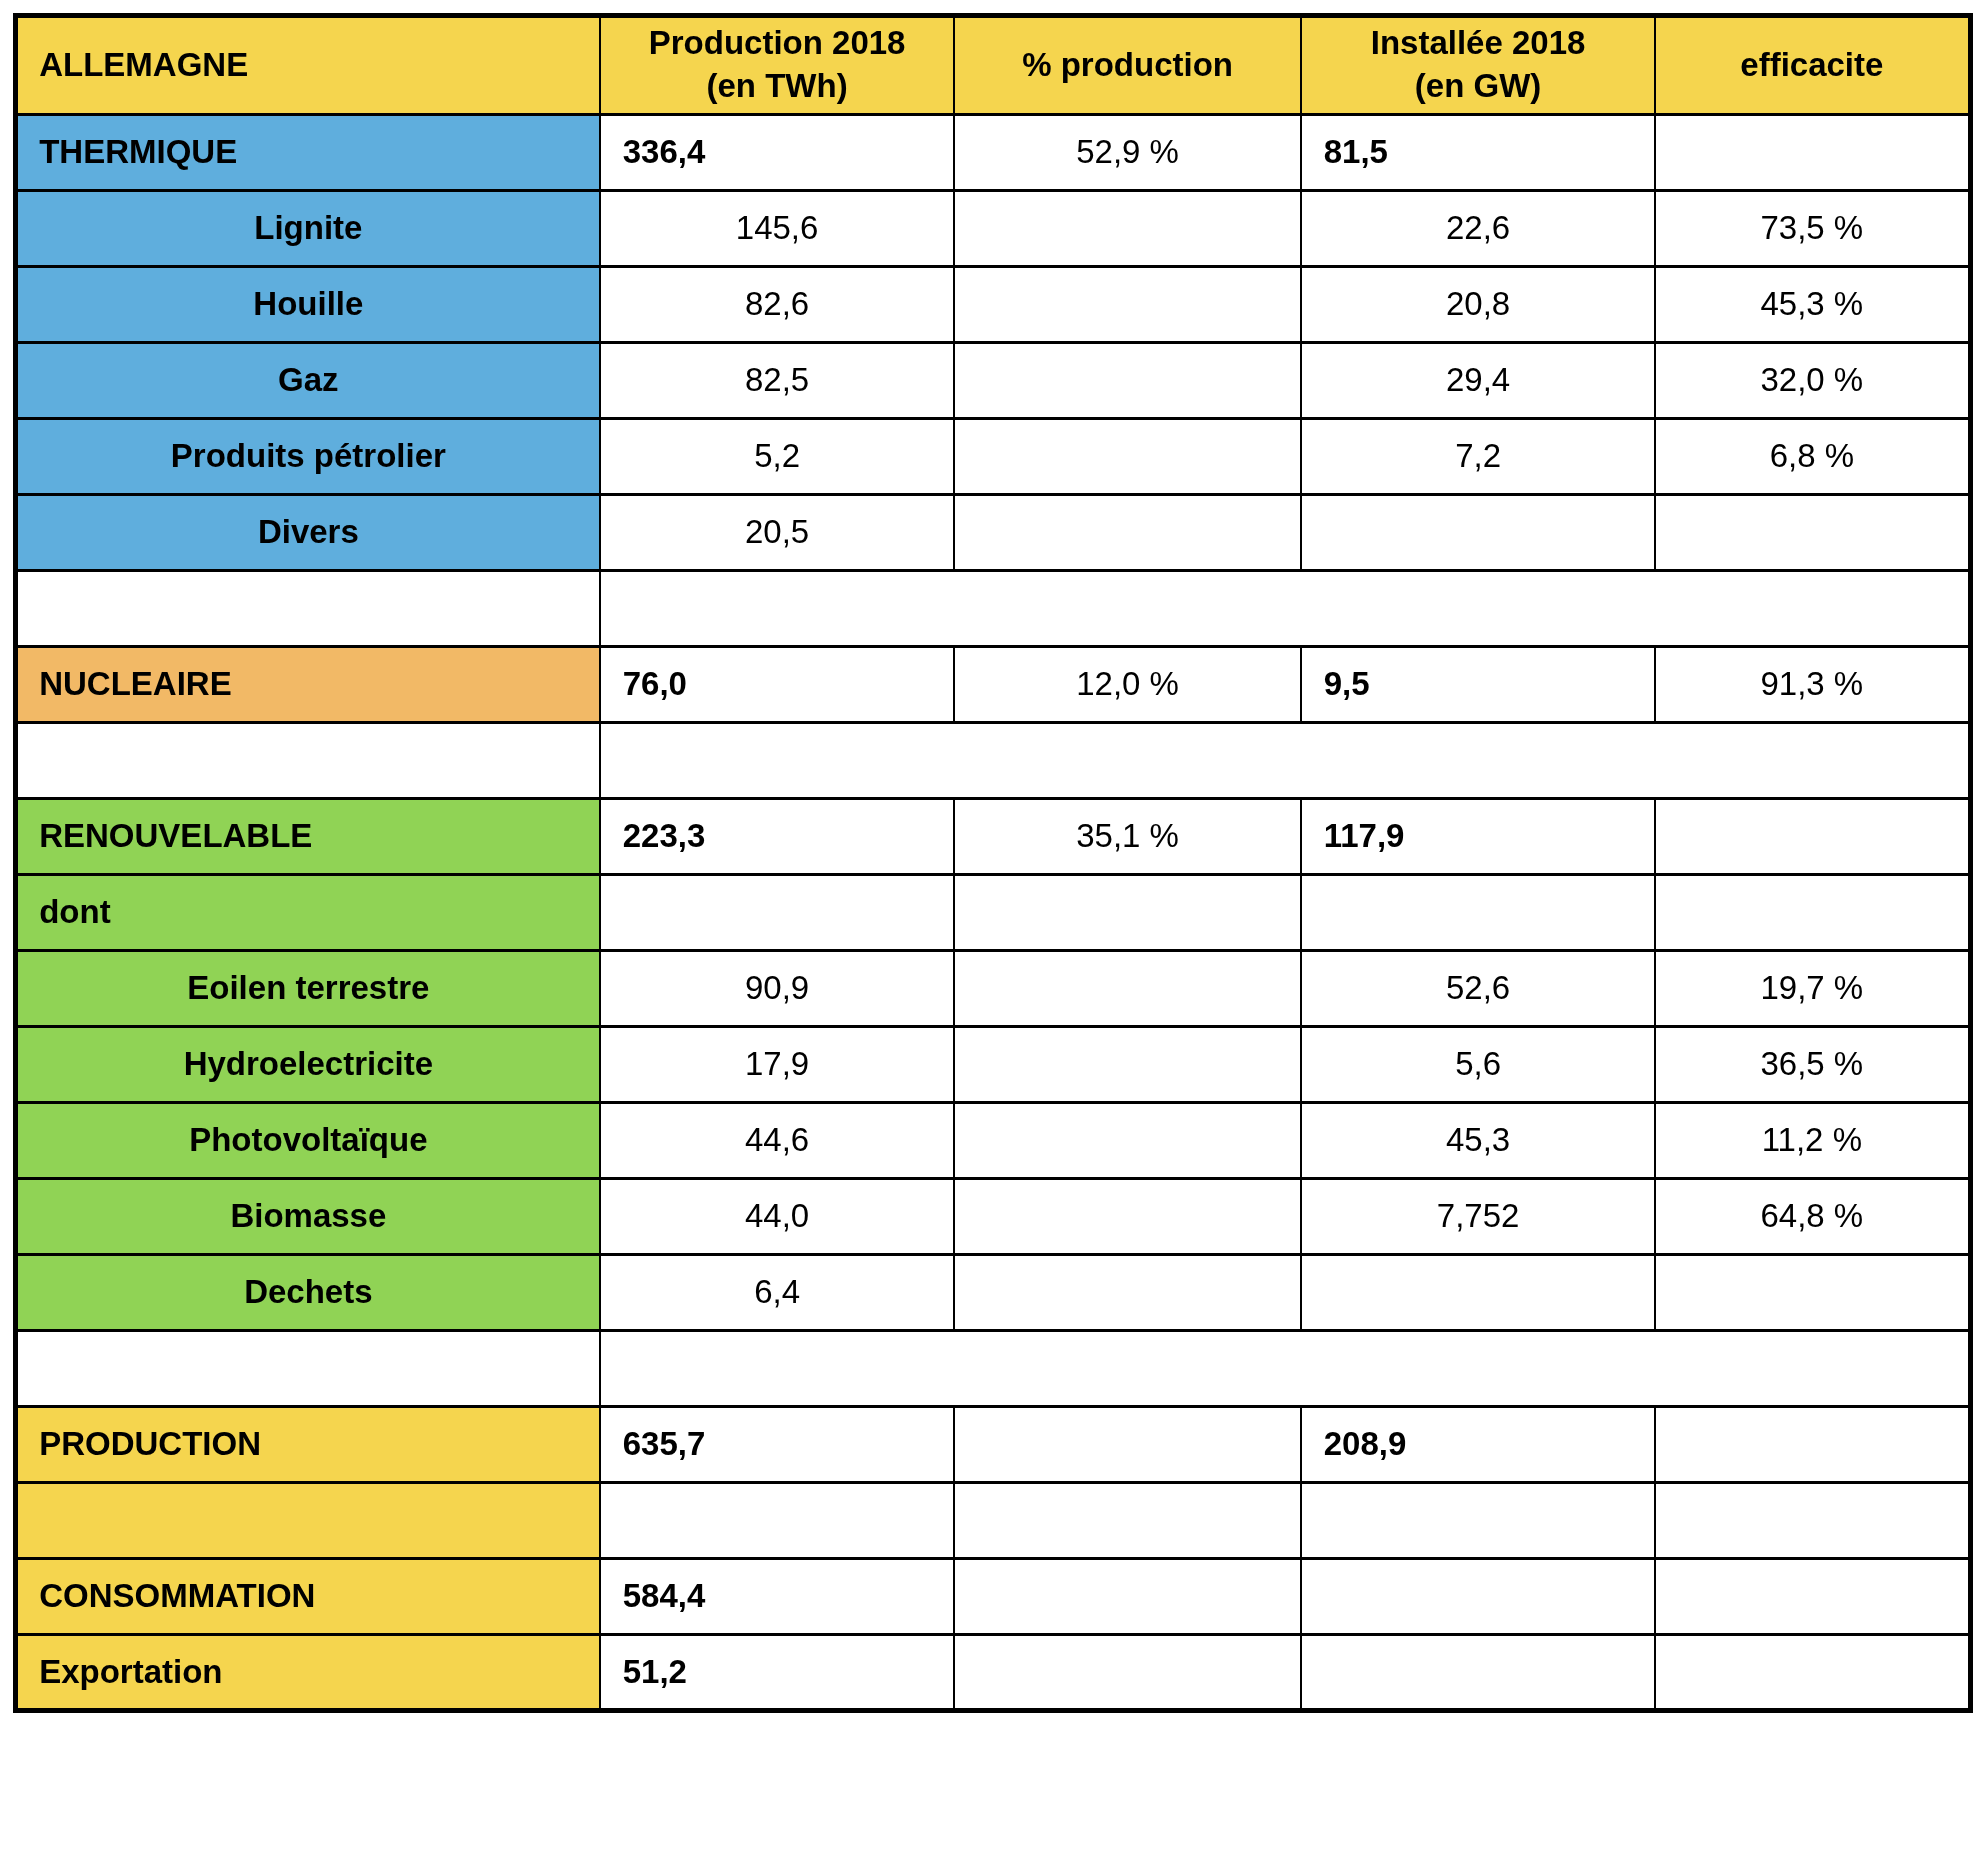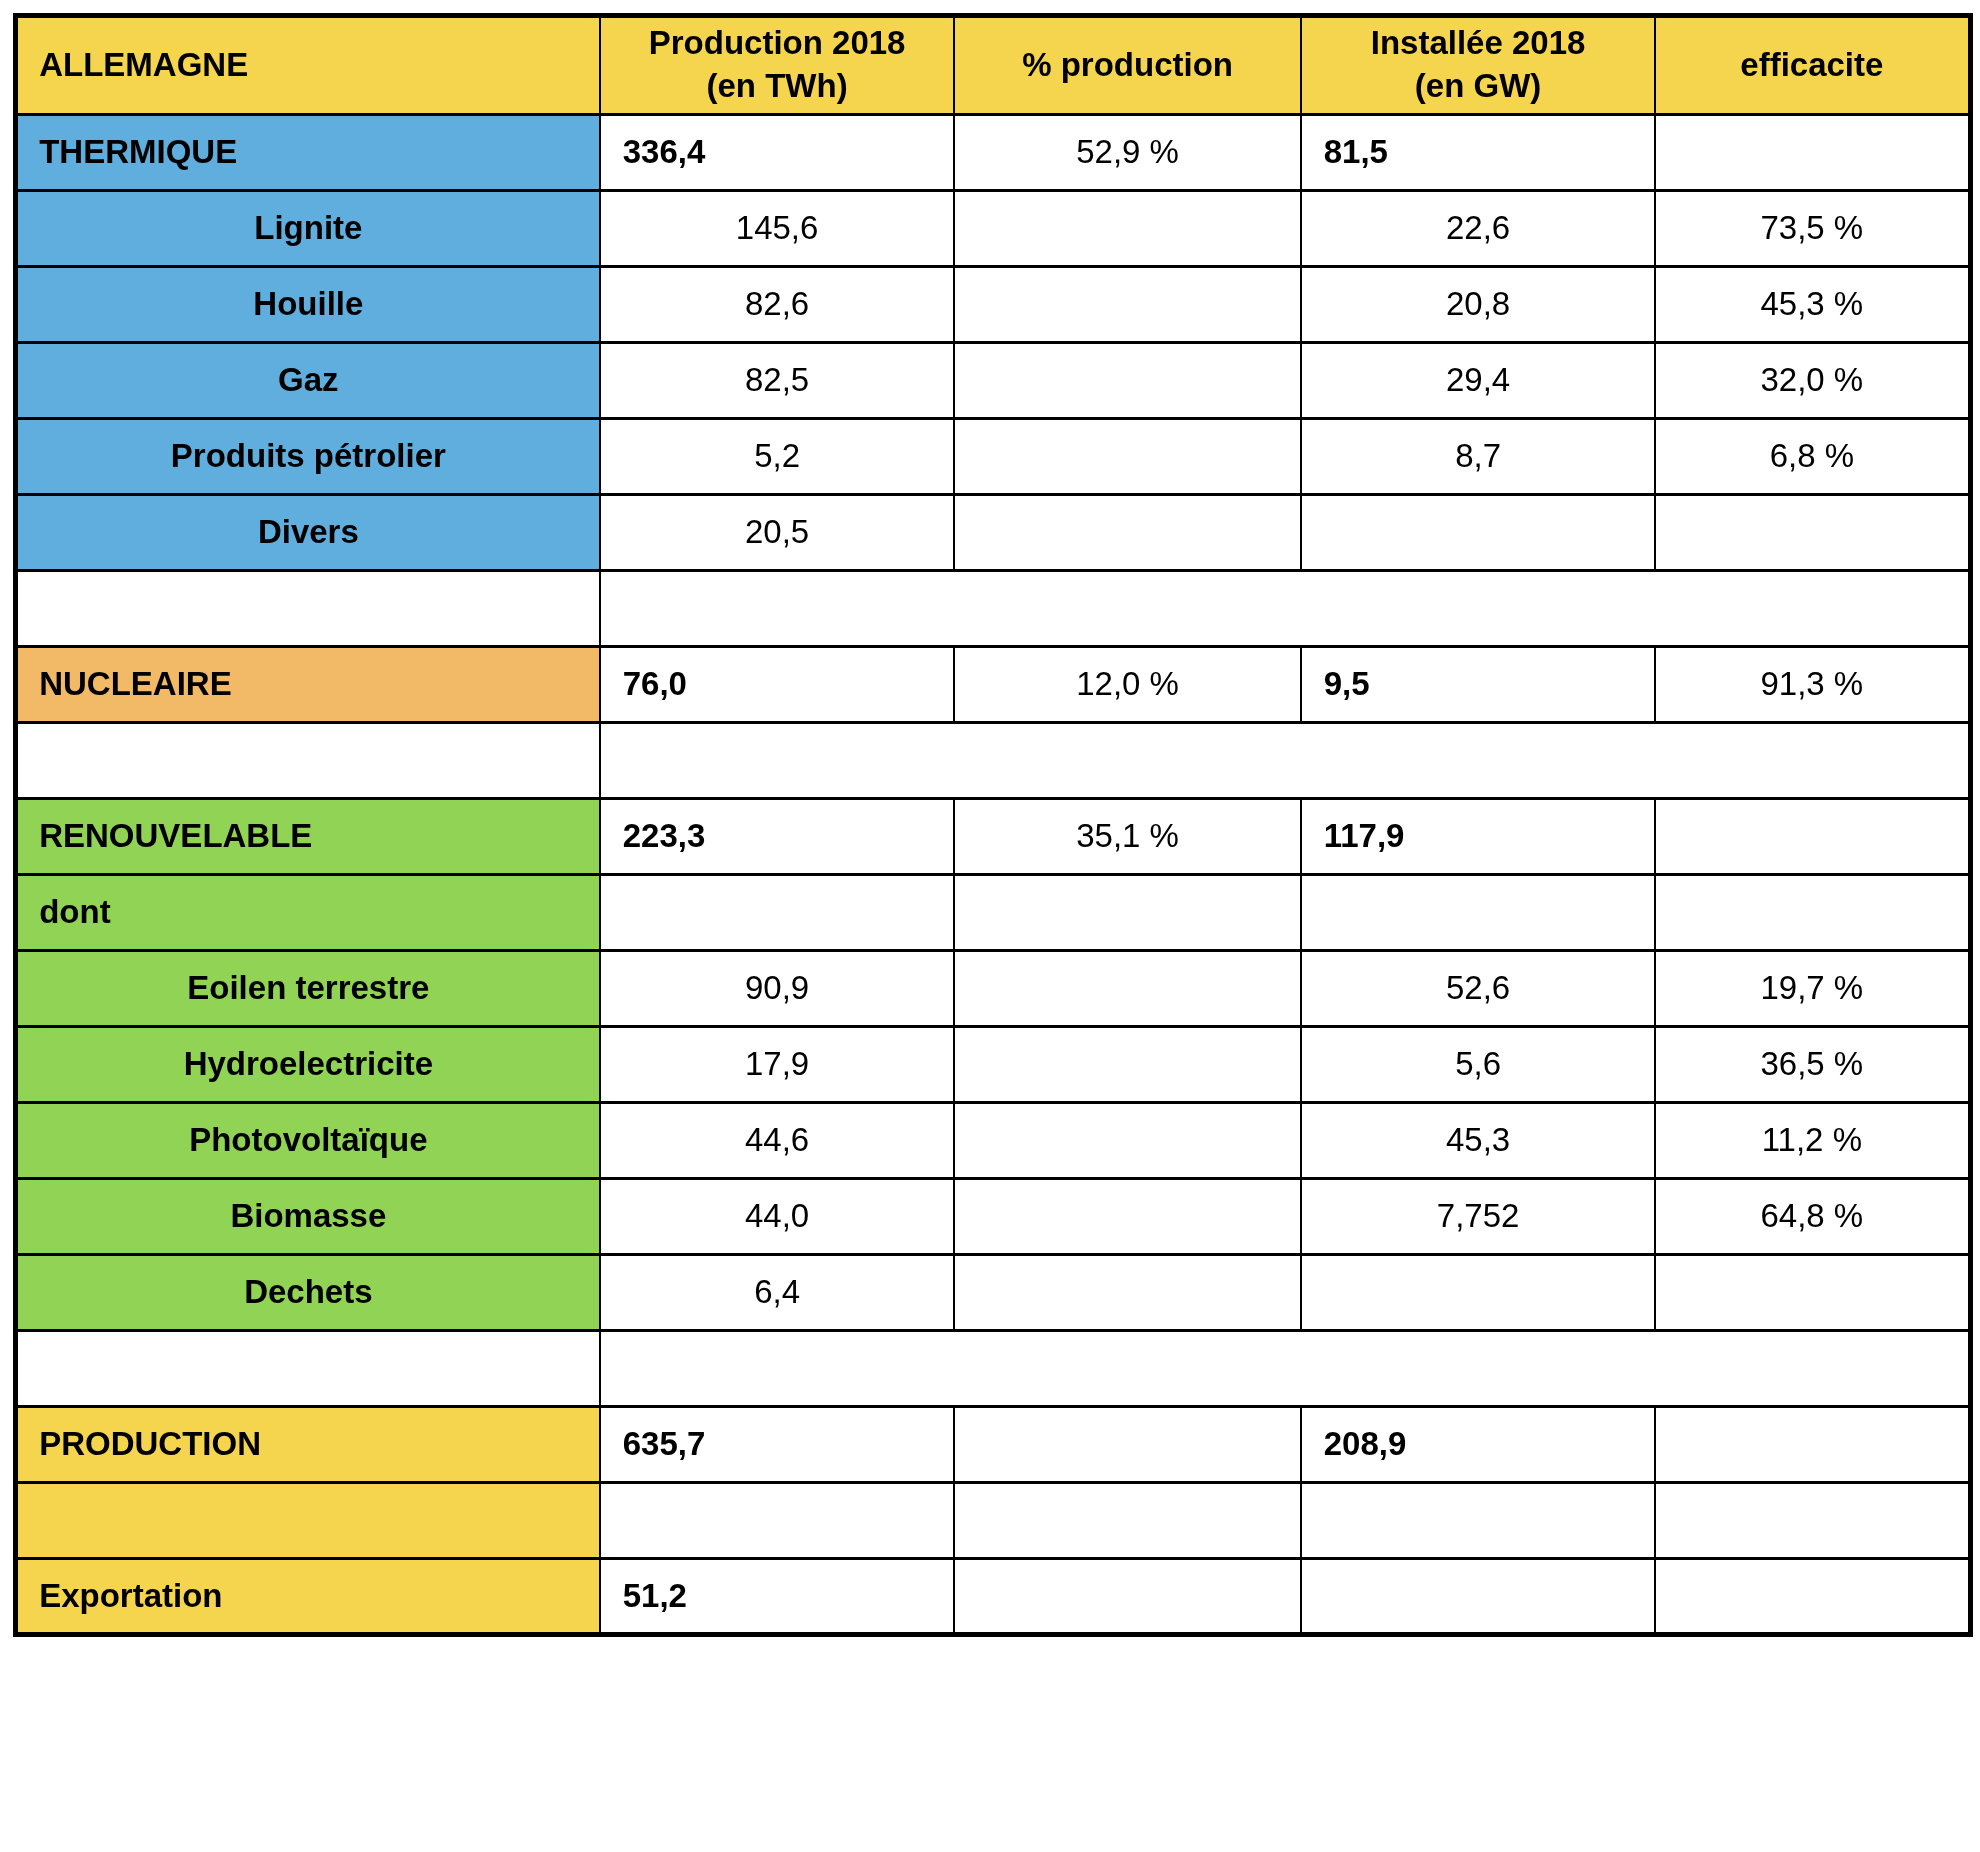--- a/index.html
+++ b/index.html
@@ -96,21 +96,21 @@
     <td class="bg-blue lab-right">Gaz</td>
     <td class="v-r">82,5</td>
     <td class="v-c"></td>
     <td class="v-c">29,4</td>
     <td class="v-r">32,0 %</td>
   </tr>
   <tr>
     <td class="bg-blue lab-right">Produits pétrolier</td>
     <td class="v-r">5,2</td>
     <td class="v-c"></td>
-    <td class="v-c">8,7</td>
+    <td class="v-c">7,2</td>
     <td class="v-r">6,8 %</td>
   </tr>
   <tr>
     <td class="bg-blue lab-right">Divers</td>
     <td class="v-r">20,5</td>
     <td class="v-c"></td>
     <td class="v-c"></td>
     <td class="v-r"></td>
   </tr>
 
@@ -195,20 +195,27 @@
     <td class="v-r"></td>
   </tr>
   <tr>
     <td class="bg-yellow"></td>
     <td></td>
     <td></td>
     <td></td>
     <td></td>
   </tr>
   <tr>
+    <td class="bg-yellow lab-left">CONSOMMATION</td>
+    <td class="v-cb">584,4</td>
+    <td class="v-c"></td>
+    <td class="v-c"></td>
+    <td class="v-r"></td>
+  </tr>
+  <tr>
     <td class="bg-yellow lab-left">Exportation</td>
     <td class="v-cb">51,2</td>
     <td class="v-c"></td>
     <td class="v-c"></td>
     <td class="v-r"></td>
   </tr>
 </tbody>
   </table>
 
 

